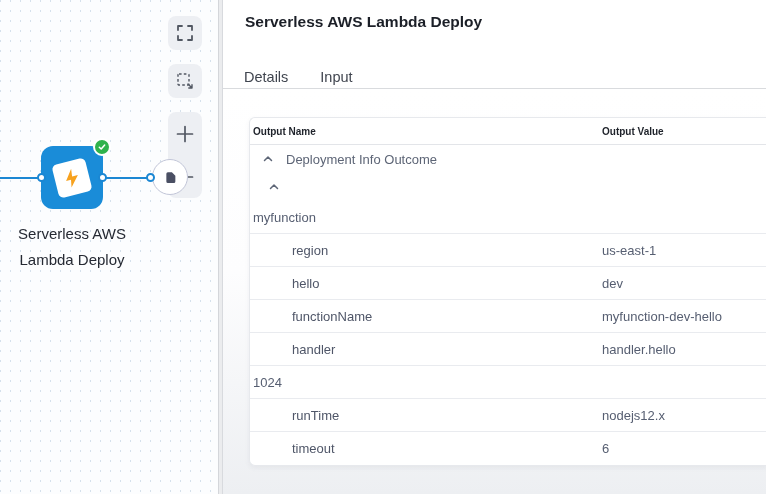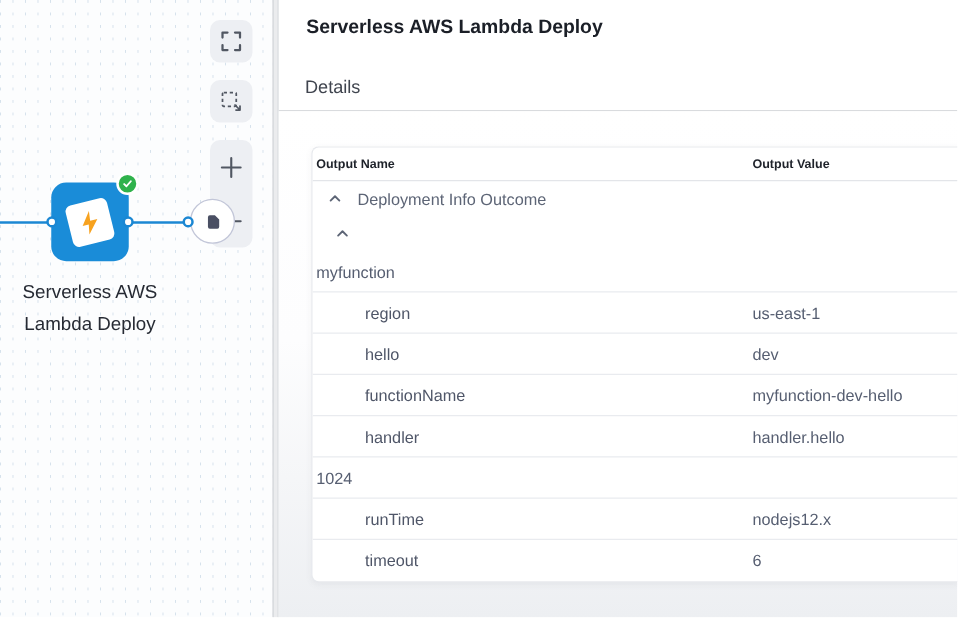--- a/index.html
+++ b/index.html
@@ -70,21 +70,21 @@
   .port-in   { left:37px;  top:173px; }
   .port-out  { left:98px;  top:173px; }
   .port-end  { left:146px; top:173px; }
 
   
   .panel { position:absolute; left:223px; top:0; right:0; height:494px; background:#fff; }
   .panel-title {
     position:absolute; left:22px; top:13px;
     font-size:15.5px; font-weight:700; color:#1b1f27;
   }
-  .tabs { position:absolute; left:14px; top:55px; height:34px; display:flex; gap:18px; }
+  .tabs { position:absolute; left:14px; top:62px; height:34px; display:flex; gap:18px; }
   .tab {
     height:34px; line-height:31px; padding:0 7px; font-size:14.5px; color:#40454f;
     border-bottom:3px solid transparent; cursor:pointer;
   }
   .tab.active { font-weight:700; color:#16191f; border-bottom-color:#1673c2; }
   .tabbar-line { position:absolute; left:0; right:0; top:88px; height:1px; background:#d9dbde; }
 
   .content {
     position:absolute; left:0; right:0; top:89px; bottom:0;
     background:linear-gradient(180deg, #ffffff 0%, #fdfdfe 45%, #edeff2 100%);
@@ -171,20 +171,21 @@
     <div class="port port-end"></div>
   </div>
 
   <div class="splitter"></div>
 
   <div class="panel">
     <div class="panel-title">Serverless AWS Lambda Deploy</div>
 
     <div class="tabs">
       <div class="tab">Details</div>
+      <div class="tab">Input</div>
     </div>
     <div class="tabbar-line"></div>
 
     <div class="content">
       <div class="card">
 
         <div class="thead">
           <div class="th col-name">Output Name</div>
           <div class="th col-value">Output Value</div>
         </div>

